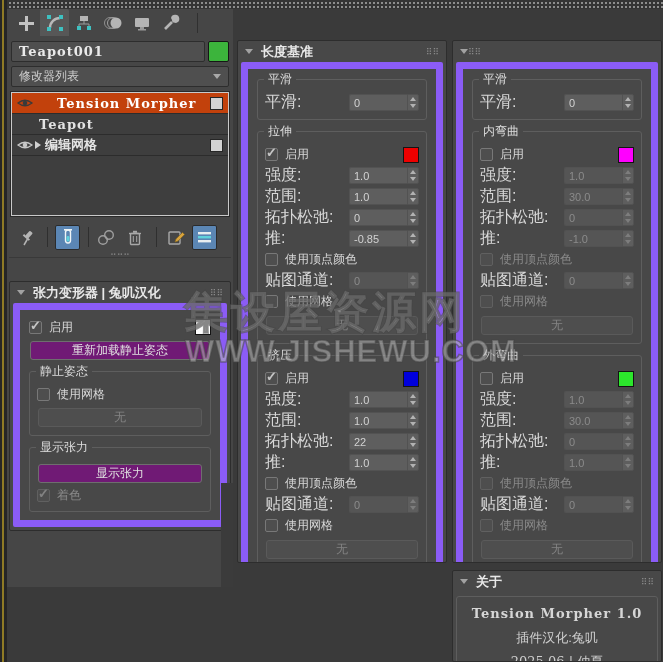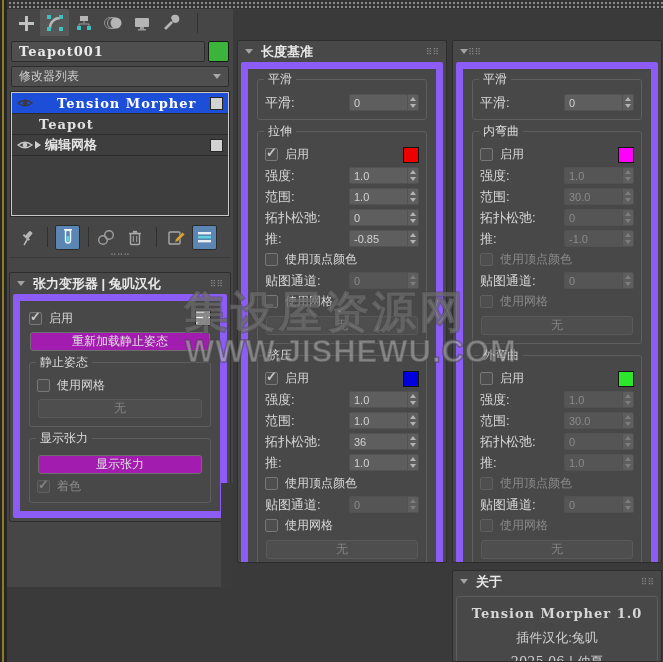--- a/index.html
+++ b/index.html
@@ -21,21 +21,21 @@
   .tb-sep{width:1px;height:20px;background:#303030;margin-left:12px;}
   .name-row{margin:5px 4px 0;height:21px;display:flex;gap:3px;}
   .name-field{flex:1;background:#4f4f4f;border:1px solid #2d2d2d;border-radius:2px;display:flex;align-items:center;padding:0 7px;
     font-family:"DejaVu Serif",serif;font-weight:bold;font-size:13px;color:#eaeaea;letter-spacing:1px;}
   .wire-swatch{width:21px;height:21px;border:1px solid #161616;border-radius:2px;}
   .modlist{margin:4px 4px 0;height:21px;background:#4f4f4f;border:1px solid #2d2d2d;border-radius:2px;
     display:flex;align-items:center;padding:0 7px;color:#cfcfcf;}
   .dd-arrow{margin-left:auto;width:0;height:0;border-left:4px solid transparent;border-right:4px solid transparent;border-top:5px solid #a8a8a8;}
   .stack-box{margin:5px 4px 0;height:124px;background:#3e3e3e;border:1px solid #c9c9c9;outline:1px solid #2a2a2a;}
   .srow{height:21px;display:flex;align-items:center;padding:0 5px;border-bottom:1px solid #2c2c2c;color:#e3e3e3;}
-  .srow.selected{background:#1d4ed8;color:#fff;}
+  .srow.selected{background:#c2410c;color:#fff;}
   .srow .exp{width:0;height:0;border-top:4px solid transparent;border-bottom:4px solid transparent;border-left:6px solid #d0d0d0;margin:0 4px 0 2px;}
   .srow .slabel{font-family:"DejaVu Serif",serif;font-weight:bold;font-size:13px;letter-spacing:1px;}
   .srow .slabel.cjk{font-family:"Liberation Sans",sans-serif;font-weight:bold;letter-spacing:0;}
   .srow .sq{margin-left:auto;width:13px;height:13px;background:#d2d2d2;border:1px solid #262626;}
   .srow .indent{width:22px;flex:none;}
   .stack-tools{margin-top:6px;height:30px;display:flex;align-items:center;padding:0 6px;}
   .st-sep{width:1px;height:20px;background:#2f2f2f;}
   .st-icon{width:24px;height:24px;display:flex;align-items:center;justify-content:center;}
   .st-btn{width:25px;height:25px;background:#5b86b4;border:1px solid #2b2b2b;border-radius:2px;display:flex;align-items:center;justify-content:center;}
   .hsep{margin:5px 2px 0;border-top:1px solid #393939;position:relative;height:4px;}
@@ -46,39 +46,39 @@
   .tri{width:0;height:0;border-left:4px solid transparent;border-right:4px solid transparent;border-top:5px solid #a2a2a2;flex:none;}
   .rtitle{margin-left:8px;font-weight:bold;font-size:13px;color:#e8e8e8;flex:1;white-space:nowrap;}
   .rdots{color:#8a8a8a;font-size:9px;}
   .rdots::after{content:"⠿⠿";}
   .rbody{margin:0 3px 3px;border:7px solid #8b5cf6;border-radius:2px;padding:8px 9px;background:#484848;}
   .group{border:1px solid #5e5e5e;border-radius:3px;margin-top:11px;padding:12px 7px 6px;position:relative;}
   .group:first-child{margin-top:2px;}
   .glabel{position:absolute;top:-9px;left:6px;padding:0 4px;background:#484848;font-size:12px;color:#dcdcdc;white-space:nowrap;}
   .prow{display:flex;align-items:center;height:20px;}
   .col .prow{height:21px;}
-  .plabel{font-size:13px;color:#d8d8d8;white-space:nowrap;}
+  .plabel{font-size:16px;color:#d8d8d8;white-space:nowrap;}
   .spin{margin-left:auto;display:flex;width:70px;height:17px;}
   .spin-val{flex:1;display:flex;align-items:center;padding:0 4px;background:#5e5e5e;border:1px solid #525252;border-right:none;border-radius:2px 0 0 2px;font-size:11px;color:#d2d2d2;}
   .spin-btns{width:12px;display:flex;flex-direction:column;align-items:center;justify-content:center;gap:3px;background:#5e5e5e;border:1px solid #525252;border-radius:0 2px 2px 0;}
   .au{width:0;height:0;border-left:3px solid transparent;border-right:3px solid transparent;border-bottom:4px solid #b2b2b2;}
   .ad{width:0;height:0;border-left:3px solid transparent;border-right:3px solid transparent;border-top:4px solid #b2b2b2;}
   .spin.disabled .spin-val{color:#8b8b8b;background:#555555;}
   .spin.disabled .au{border-bottom-color:#7d7d7d;}
   .spin.disabled .ad{border-top-color:#7d7d7d;}
   .cb{width:13px;height:13px;background:#4e4e4e;border:1px solid #787878;border-radius:2px;margin-right:7px;position:relative;flex:none;}
   .cb .tick{position:absolute;left:0;top:-4px;font-size:13px;font-weight:bold;color:#c6c6c6;font-style:normal;}
   .cb.disabled{border-color:#606060;}
   .cb.disabled .tick{color:#828282;}
   .cblabel{font-size:12px;color:#d8d8d8;white-space:nowrap;}
   .cblabel.dim{color:#8a8a8a;}
   .swatch{margin-left:auto;width:16px;height:16px;border:1px solid #141414;flex:none;}
-  .pbtn{height:19px;line-height:17px;text-align:center;background:#a21caf;border:1px solid #6e6e6e;border-radius:3px;font-size:12px;color:#e0e0e0;margin:4px 1px 2px;}
+  .pbtn{height:19px;line-height:17px;text-align:center;background:#701a75;border:1px solid #6e6e6e;border-radius:3px;font-size:12px;color:#e0e0e0;margin:4px 1px 2px;}
   .pbtn.disabled{background:#4e4e4e;border-color:#5a5a5a;color:#848484;}
-  .tension-rollout{margin:11px 2px 0;}
+  .tension-rollout{margin:20px 2px 0;}
   .tension-rollout .rbody{padding:7px 9px 8px;}
   
   .col{position:absolute;top:40px;width:210px;}
   .col-mid{left:237px;}
   .col-right{left:452px;}
   .rollout.tall{height:523px;}
   .rollout.about-r{margin-top:7px;height:92px;}
   .about-box{margin:4px 3px;border:1px solid #5e5e5e;border-radius:3px;padding:9px 4px 10px;text-align:center;}
   .about-l1{font-family:"DejaVu Serif",serif;font-weight:bold;font-size:13px;color:#d6d6d6;letter-spacing:1px;}
   .about-l2{margin-top:8px;font-size:13px;color:#cfcfcf;}
@@ -389,21 +389,21 @@
                 <span class="spin-val">1.0</span>
                 <span class="spin-btns">
                   <i class="au"></i>
                   <i class="ad"></i>
                 </span>
               </span>
             </div>
             <div class="prow">
               <span class="plabel">拓扑松弛:</span>
               <span class="spin">
-                <span class="spin-val">36</span>
+                <span class="spin-val">22</span>
                 <span class="spin-btns">
                   <i class="au"></i>
                   <i class="ad"></i>
                 </span>
               </span>
             </div>
             <div class="prow">
               <span class="plabel">推:</span>
               <span class="spin">
                 <span class="spin-val">1.0</span>

